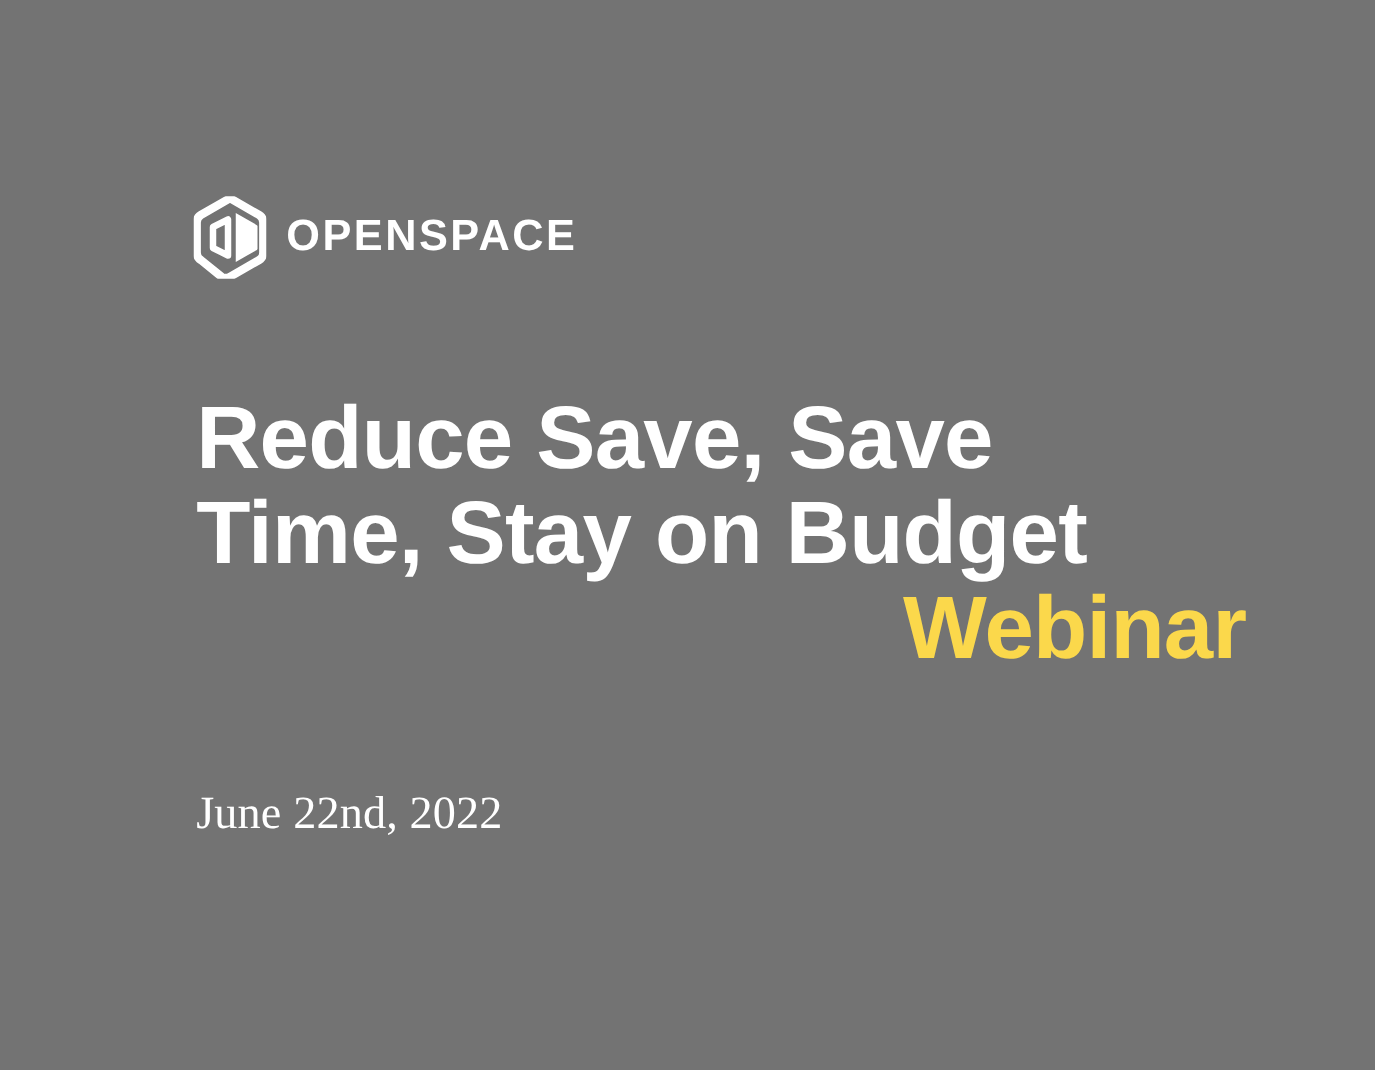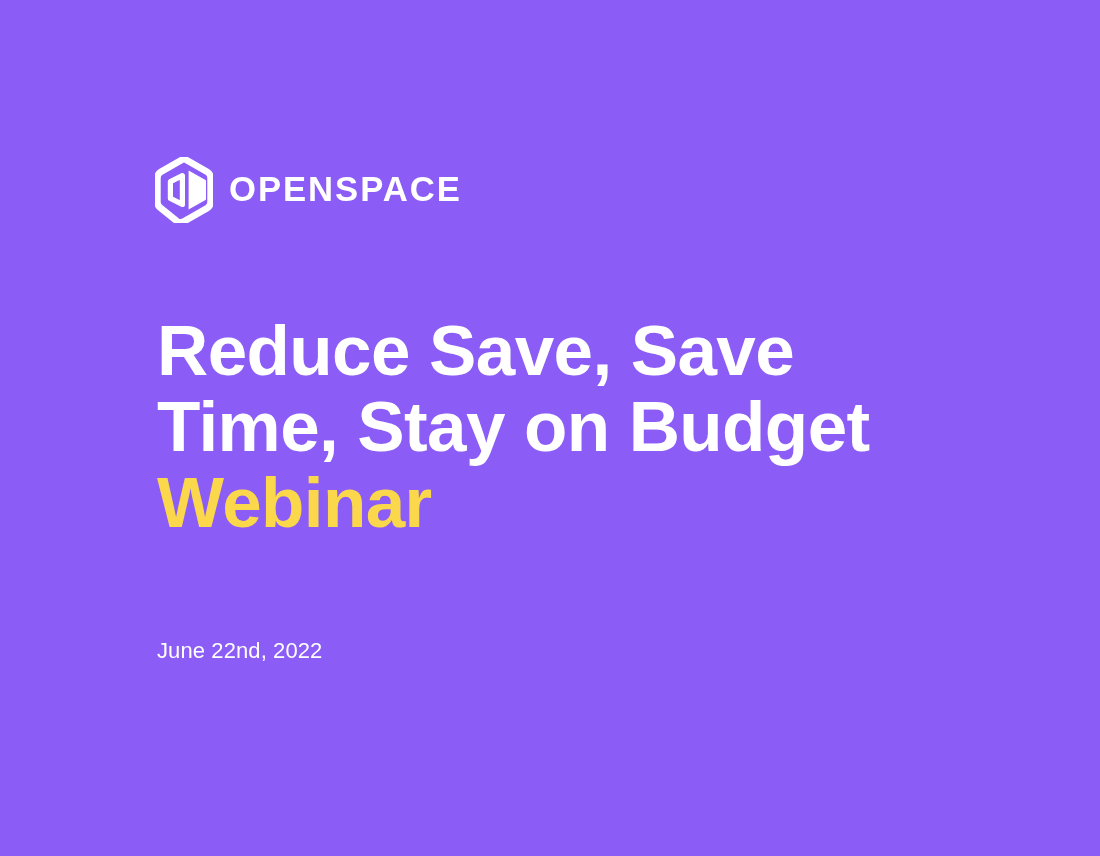--- a/index.html
+++ b/index.html
@@ -14,21 +14,21 @@
   body {
     background: #2a66d9;
     font-family: "Liberation Sans", "DejaVu Sans", sans-serif;
     -webkit-font-smoothing: antialiased;
   }
 
   .slide {
     position: relative;
     width: 1100px;
     height: 856px;
-    background: #8b5cf6;
+    background: #737373;
   }
 
   
   .logo-lockup {
     position: absolute;
     left: 155px;
     top: 155px;
     display: flex;
     align-items: center;
     gap: 16px;
@@ -69,34 +69,35 @@
     font-size: 71px;
     font-weight: bold;
     line-height: 76px;
     letter-spacing: -0.6px;
     white-space: nowrap;
     font-family: "Liberation Sans", "DejaVu Sans", sans-serif;
   }
 
   .headline-line.accent {
     color: #fbd84b;
+    text-align: right;
   }
 
   
   .date-line {
     position: absolute;
     left: 157px;
     top: 632px;
     color: #ffffff;
-    font-size: 22px;
+    font-size: 37px;
     font-weight: normal;
     line-height: 38px;
     letter-spacing: 0.1px;
     white-space: nowrap;
-    font-family: Liberation Sans, sans-serif;
+    font-family: Liberation Serif, serif;
   }
 </style>
 </head>
 <body>
 
 <div class="slide">
 
   <div class="logo-lockup">
 
     <svg class="logo-mark" viewBox="0 0 58 66" aria-hidden="true">

